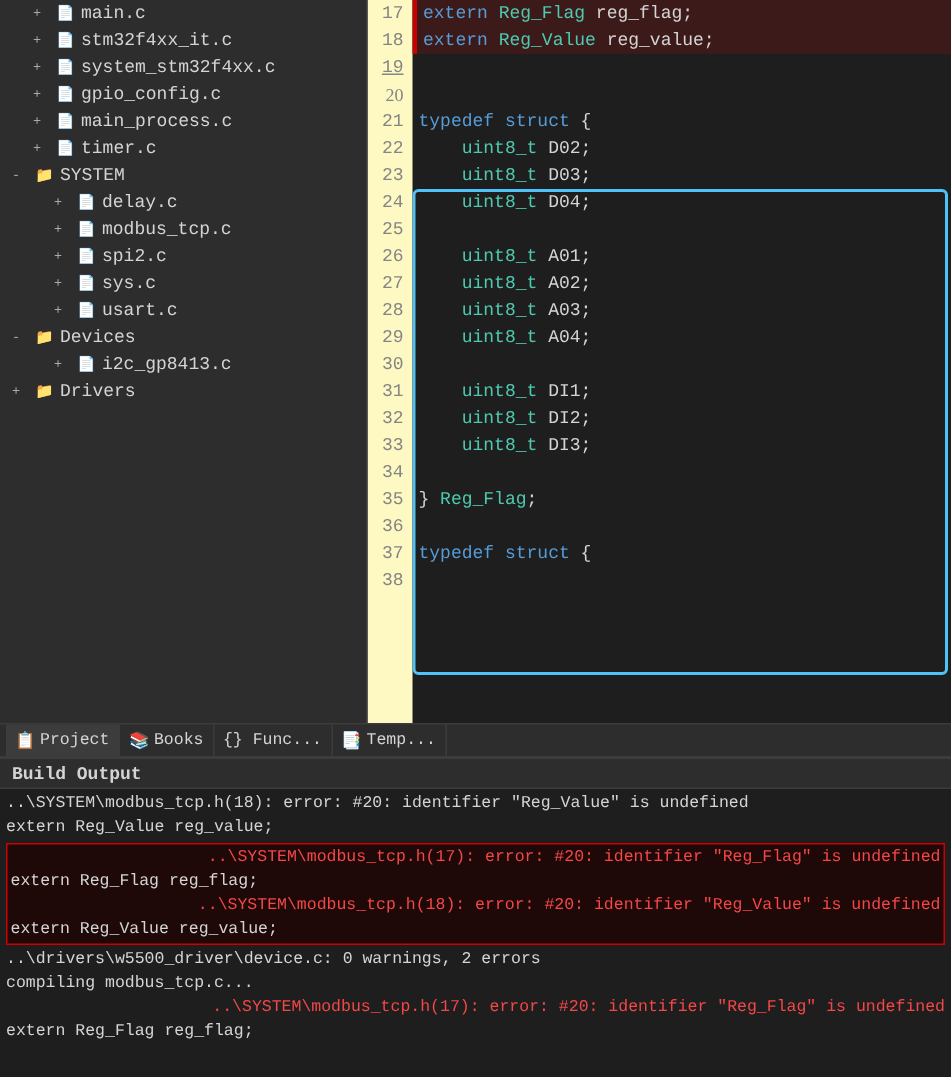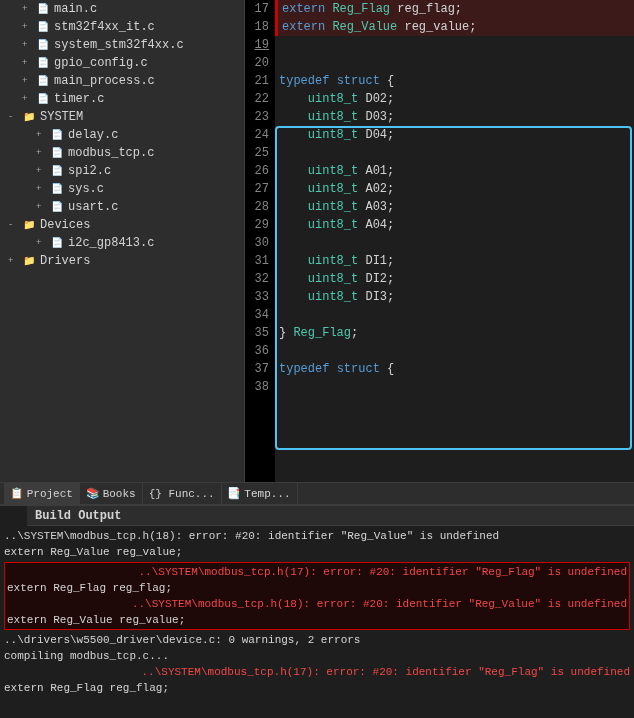--- a/index.html
+++ b/index.html
@@ -76,21 +76,21 @@
       position: relative;
     }
 
     .code-content {
       display: flex;
       height: 100%;
     }
 
     .line-numbers {
       width: 30px;
-      background: #000000;
+      background: #fef9c3;
       color: #858585;
       font-size: 12px;
       padding: 0;
       text-align: right;
       padding-right: 6px;
       flex-shrink: 0;
       overflow: hidden;
     }
 
     .line-num {
@@ -174,21 +174,20 @@
     .build-output-header {
       background: #2d2d2d;
       color: #d4d4d4;
       padding: 2px 8px;
       font-size: 12px;
       font-weight: bold;
       border-bottom: 1px solid #3c3c3c;
       height: 20px;
       display: flex;
       align-items: center;
-      margin-left: 27px;
     }
 
     .build-output-content {
       color: #d4d4d4;
       font-size: 11px;
       padding: 2px 4px;
       overflow: hidden;
       height: calc(100% - 20px);
       line-height: 16px;
     }
@@ -298,21 +297,21 @@
 
   <div class="code-editor">
     <div class="code-content">
 
       <div class="line-numbers">
         <div class="line-num">17</div>
         <div class="line-num">18</div>
         <div class="line-num" style="position:relative;text-decoration:underline;">19
           
         </div>
-        <div class="line-num" style="position:relative;">20
+        <div class="line-num" style="position:relative;font-family:Liberation Serif, serif;">20
           
         </div>
         <div class="line-num">21</div>
         <div class="line-num">22</div>
         <div class="line-num">23</div>
         <div class="line-num">24</div>
         <div class="line-num">25</div>
         <div class="line-num">26</div>
         <div class="line-num">27</div>
         <div class="line-num">28</div>

